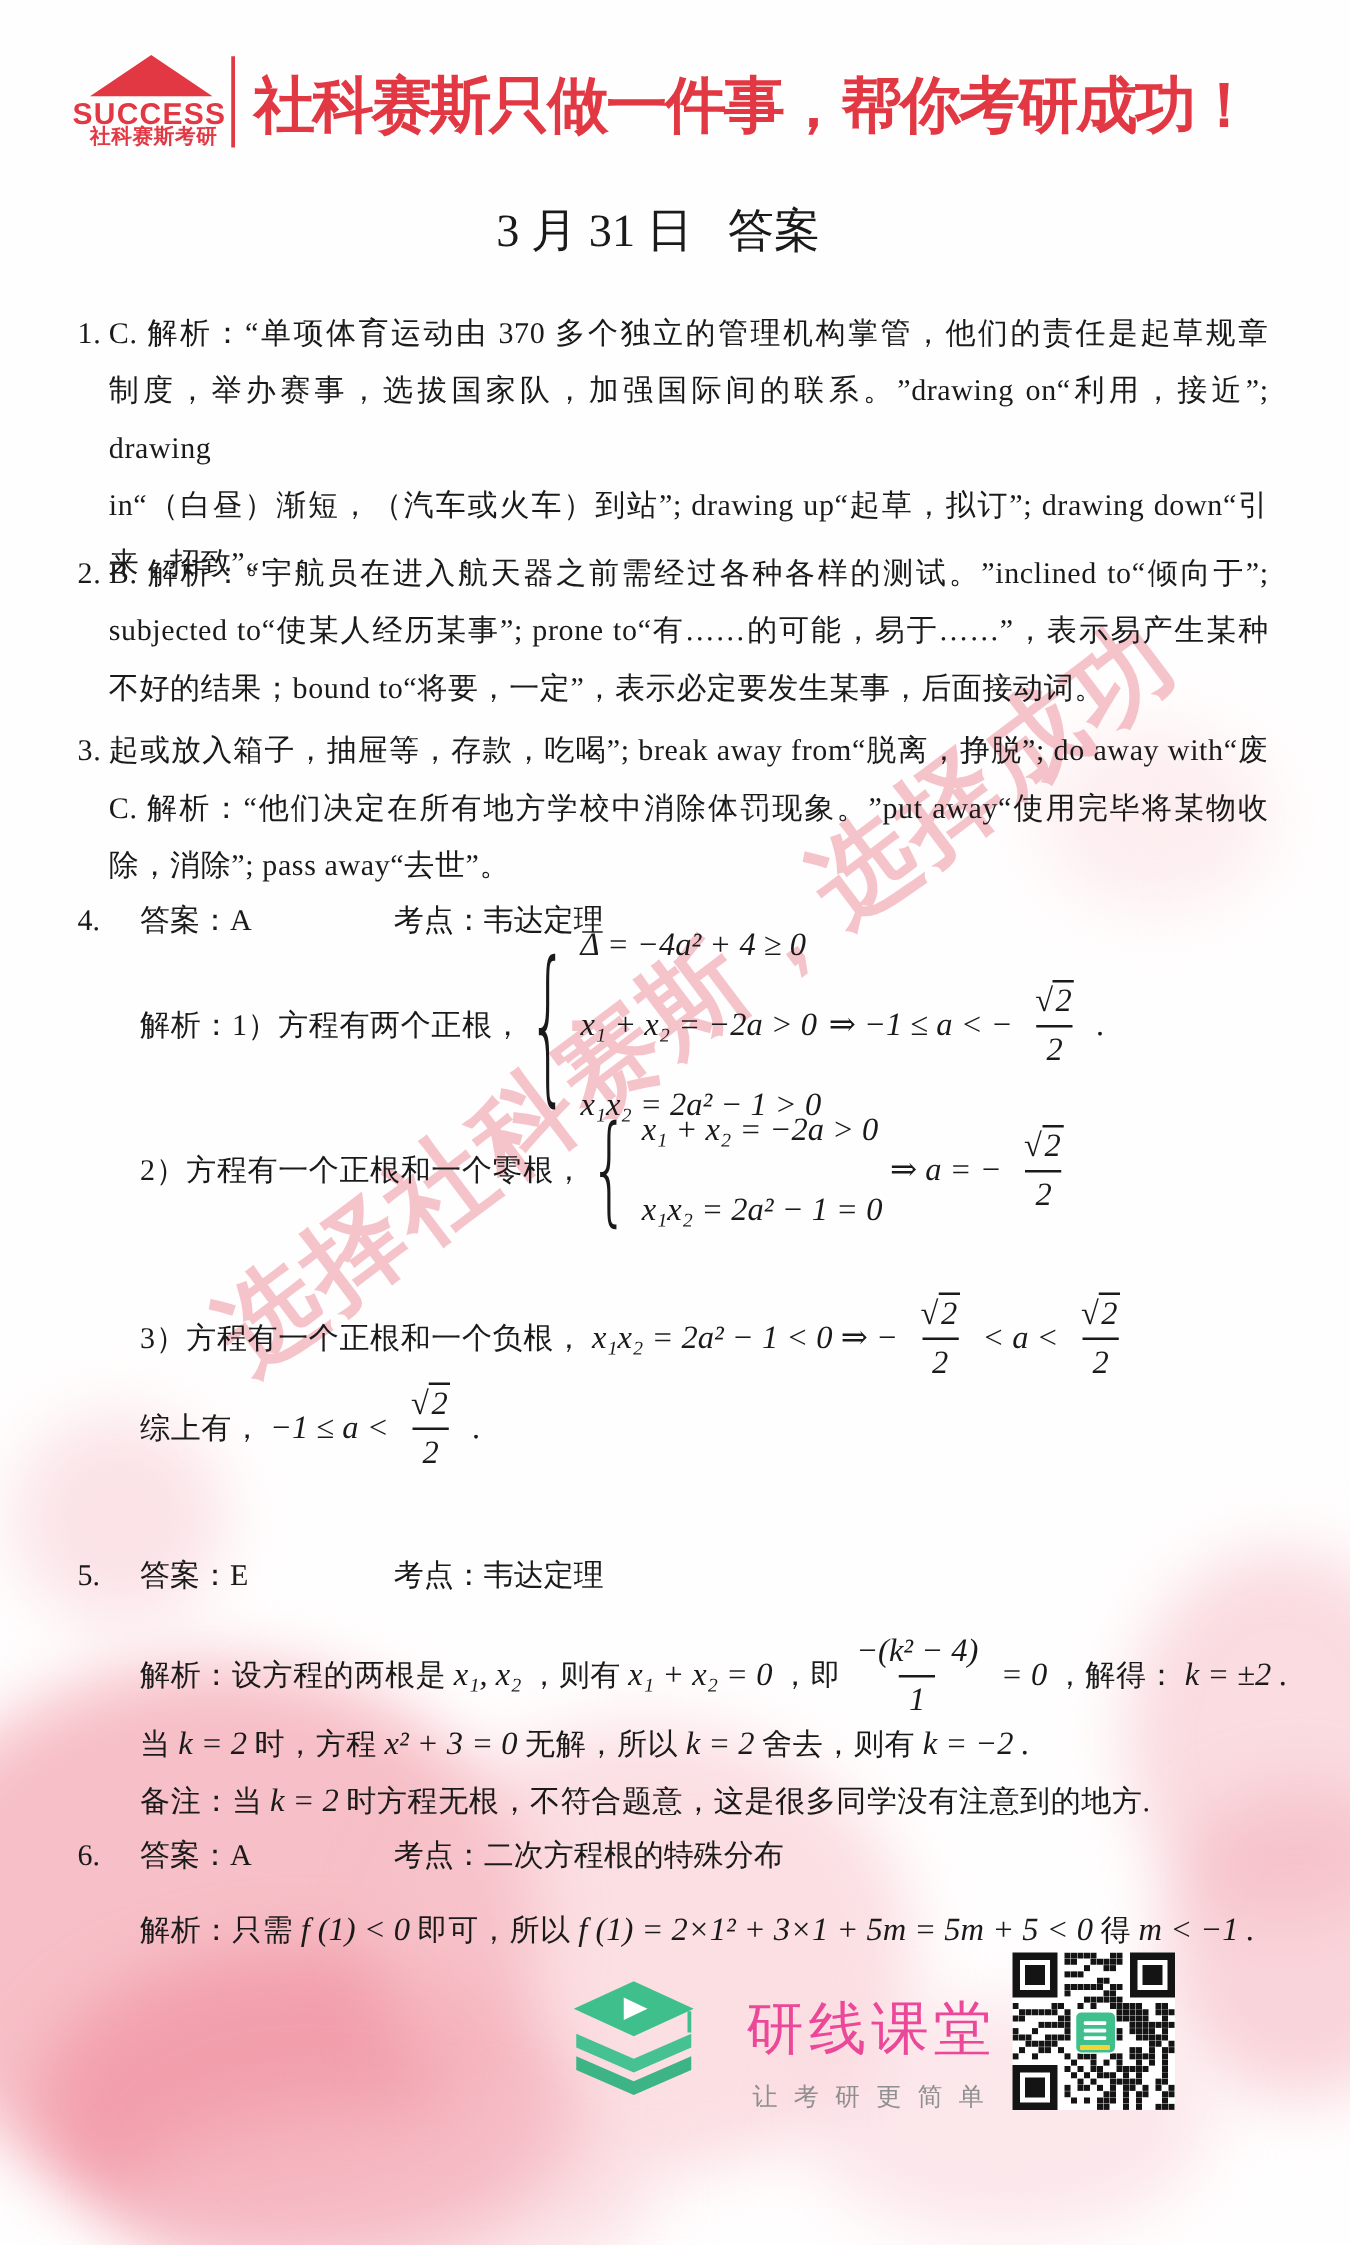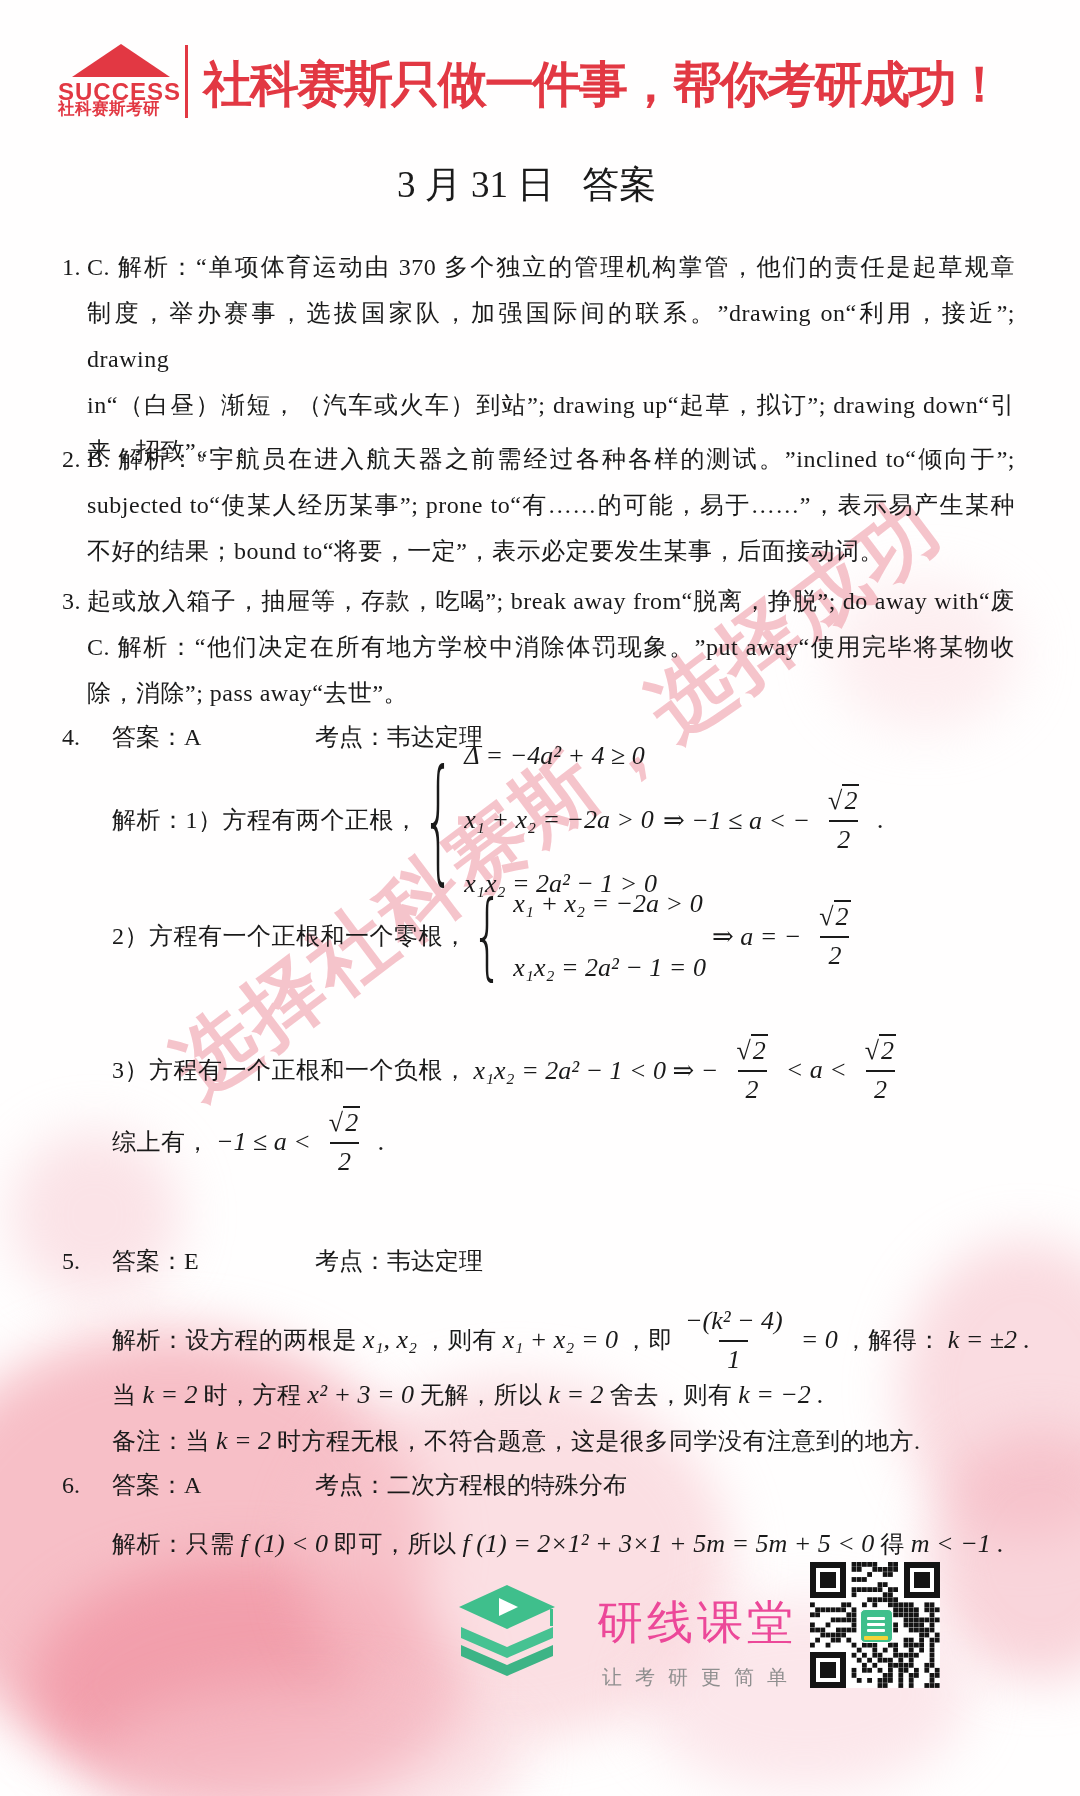--- a/index.html
+++ b/index.html
@@ -19,21 +19,21 @@
   
   .wm{position:absolute;left:150px;top:1035px;transform:rotate(-37deg);transform-origin:0 0;
       font-size:82px;font-weight:700;letter-spacing:3px;white-space:nowrap;color:#ee96a3;opacity:.55;
       font-family:"DejaVu Serif",serif;pointer-events:none;}
   
   .red{color:#e23843;}
   .tri{position:absolute;left:72px;top:44px;width:0;height:0;
        border-left:49px solid transparent;border-right:49px solid transparent;border-bottom:33px solid #e23843;}
   .brand{position:absolute;left:58px;top:78px;width:116px;text-align:center;
          font-family:"Liberation Sans","DejaVu Sans",sans-serif;font-weight:700;font-size:24px;letter-spacing:1px;}
-  .brandsub{position:absolute;left:58px;top:98px;width:116px;text-align:left;
+  .brandsub{position:absolute;left:58px;top:98px;width:116px;text-align:right;
          font-family:"Liberation Sans","DejaVu Sans",sans-serif;font-weight:700;font-size:16.5px;letter-spacing:.5px;}
   .vdiv{position:absolute;left:185px;top:45px;width:3px;height:73px;background:#e23843;}
   .slogan{position:absolute;left:203px;top:52px;font-family:Liberation Serif, serif;
           font-weight:800;font-size:49px;letter-spacing:-2px;white-space:nowrap;}
   .title{position:absolute;left:397px;top:160px;font-size:37px;white-space:nowrap;text-align:right;}
   .title .gap{display:inline-block;width:28px;}
   
   .blk{position:absolute;left:62px;width:953px;font-size:24px;letter-spacing:.5px;}
   .blk .no{position:absolute;left:0;top:0;line-height:46px;}
   .blk .txt{margin-left:25px;}

